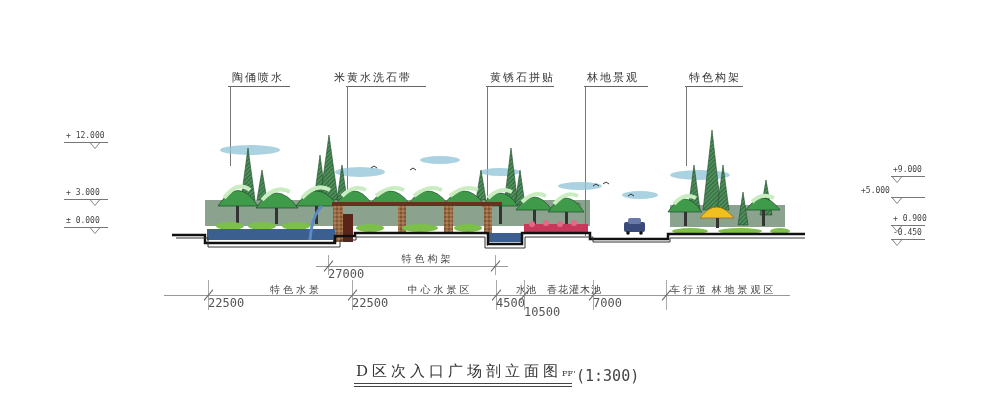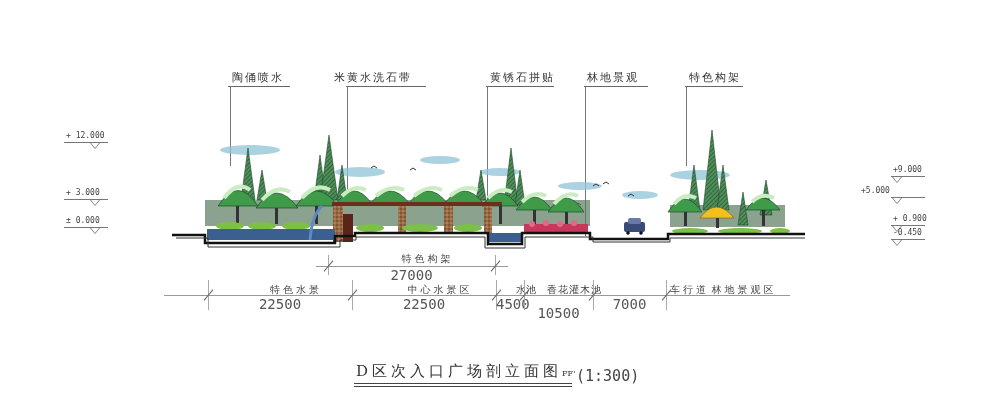--- a/index.html
+++ b/index.html
@@ -9,21 +9,21 @@
   .callout-line{position:absolute;border-top:1px solid #666;}
   .leader{position:absolute;border-left:1px solid #777;}
   .elev{position:absolute;font-family:"DejaVu Sans Mono",monospace;font-size:8px;color:#444;}
   .elev-line{position:absolute;border-top:1px solid #777;}
   .tri{position:absolute;width:0;height:0;border-left:5px solid transparent;border-right:5px solid transparent;border-top:6px solid #777;}
   .tri::after{content:"";position:absolute;left:-4px;top:-6px;border-left:4px solid transparent;border-right:4px solid transparent;border-top:5px solid #fff;}
   .dimline{position:absolute;border-top:1px solid #999;}
   .dimtick{position:absolute;width:1px;height:14px;background:#666;transform:rotate(40deg);}
   .dimext{position:absolute;border-left:1px solid #aaa;}
   .dimlabel{position:absolute;font-size:10px;letter-spacing:3px;color:#444;text-align:center;padding-left:16px;}
-  .dimval{position:absolute;font-family:"DejaVu Sans Mono",monospace;font-size:14px;color:#555;text-align:center;}
+  .dimval{position:absolute;font-family:"DejaVu Sans Mono",monospace;font-size:12px;color:#555;}
   .title{position:absolute;left:356px;top:362px;font-size:15px;letter-spacing:4px;color:#333;}
   .title small{font-size:8px;letter-spacing:0;}
   .scale{position:absolute;left:576px;top:367px;font-size:15px;font-family:"DejaVu Sans Mono",monospace;color:#444;}
   .uline{position:absolute;border-top:1px solid #444;}
 </style>
 </head>
 <body>
 
 <div>
   <span class="callout" style="left:232px;top:70px;">陶俑喷水</span>

